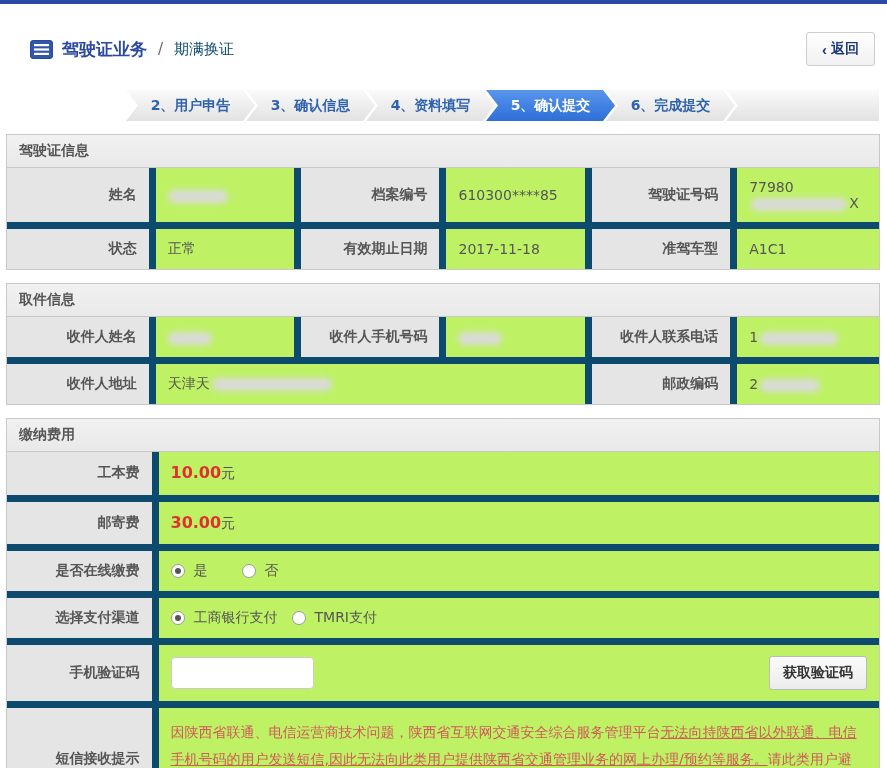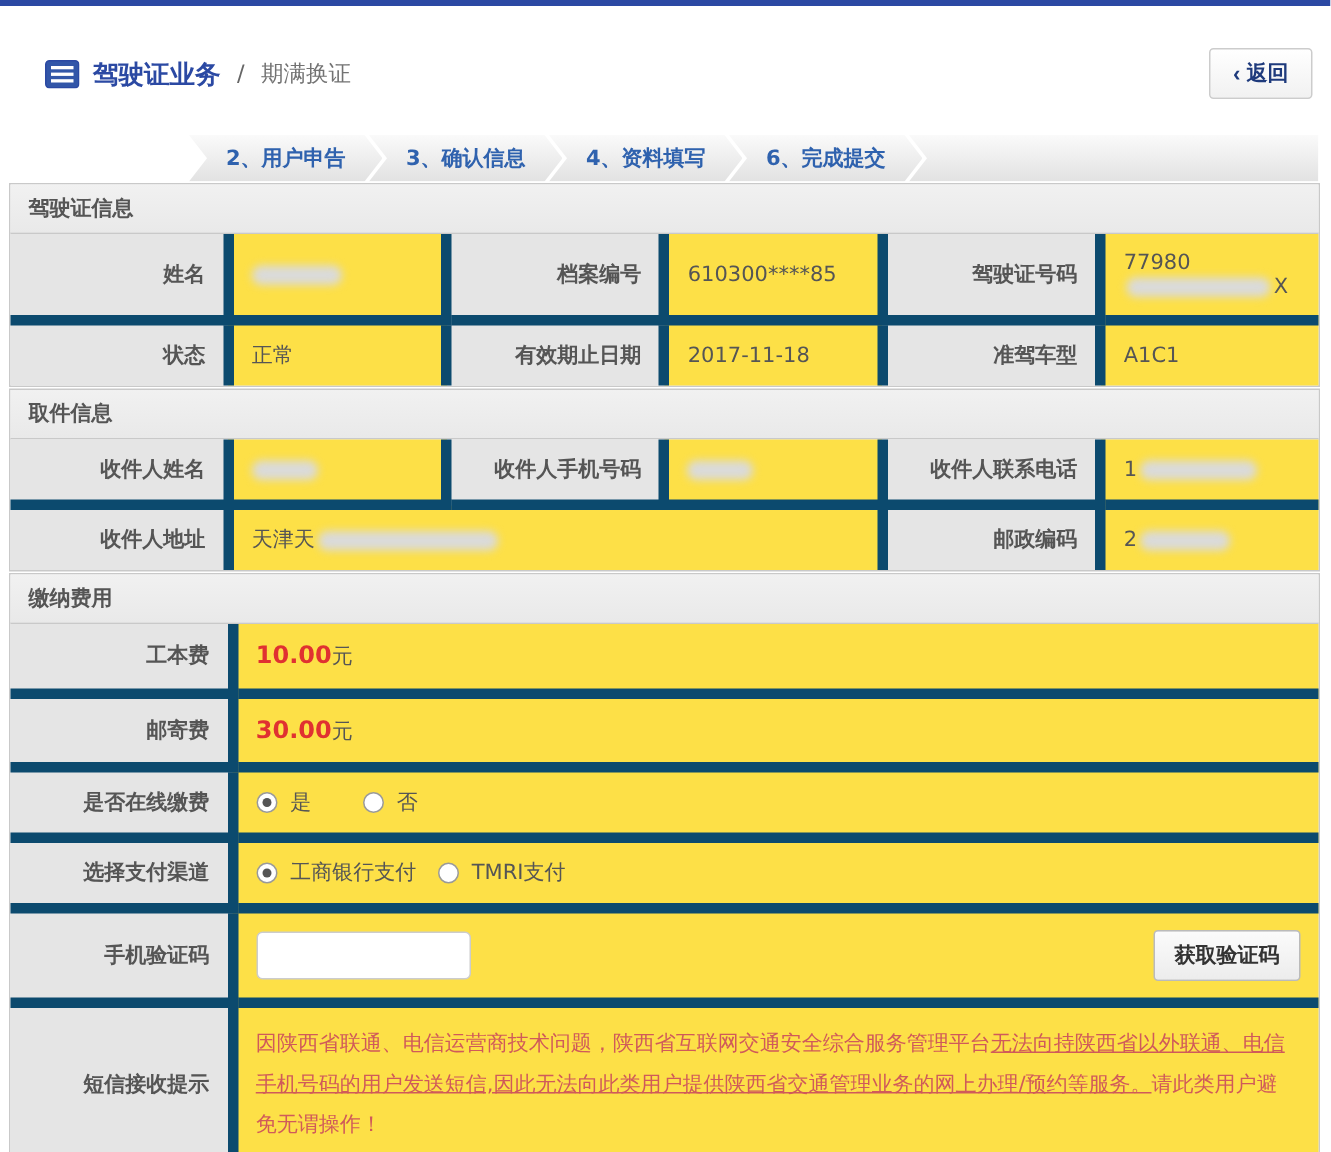--- a/index.html
+++ b/index.html
@@ -11,21 +11,21 @@
   }
   
   .topbar { height:4px; background:#2b49a3; }
   .header {
     display:flex; align-items:center; justify-content:space-between;
     padding:28px 12px 12px 30px; background:#fff;
   }
   .header-left { display:flex; align-items:center; gap:9px; }
   .title-primary { color:#2b49a3; font-weight:bold; font-size:17px; }
   .title-sep { color:#666; font-size:15px; margin:0 2px; }
-  .title-secondary { color:#737373; font-size:15px; }
+  .title-secondary { color:#0c4a6e; font-size:15px; }
   .back-btn {
     display:inline-flex; align-items:center; gap:4px;
     border:1px solid #ccc; border-radius:3px;
     background:linear-gradient(#ffffff,#f1f1f1);
     padding:7px 15px; color:#1e3a7c; font-weight:bold; font-size:14px;
     cursor:pointer;
   }
   .back-chevron { font-weight:bold; font-size:15px; line-height:1; }
   
   .steps { display:flex; height:31px; margin:12px 8px 0 6px; }
@@ -40,37 +40,37 @@
   .step + .step, .steps-filler { margin-left:-9px; }
   .step.active {
     background:linear-gradient(#5895ec,#2e6fd8);
     color:#fff;
   }
   .steps-filler {
     flex:1; background:linear-gradient(#fafafa,#e2e2e2);
     clip-path:polygon(12px 50%, 0 0, 100% 0, 100% 100%, 0 100%);
   }
   
-  .section { margin:1px 7px 0 6px; border:1px solid #c9c9c9; }
+  .section { margin:13px 7px 0 6px; border:1px solid #c9c9c9; }
   .section-title {
     background:linear-gradient(#f1f1f1,#e9e9e9);
     border-bottom:1px solid #c9c9c9;
     padding:7px 12px; font-weight:bold; color:#555; font-size:14px;
   }
   table.grid { width:100%; border-collapse:collapse; table-layout:fixed; }
   table.grid td { border:7px solid #0c4a6e; padding:11px 12px; font-size:14px; }
   table.grid tr td:first-child { border-left:none; }
   table.grid tr td:last-child { border-right:none; }
   table.grid tr:first-child td { border-top:none; }
   table.grid tr:last-child td { border-bottom:none; }
   td.lbl {
     background:#e5e5e5; text-align:right; font-weight:bold; color:#555;
     white-space:nowrap;
   }
-  td.val { background:#fde047; color:#555; }
+  td.val { background:#bef264; color:#555; }
   .redact {
     display:inline-block; height:13px; vertical-align:middle;
     background:#dadada; border-radius:6px; filter:blur(3px);
   }
   .w44{width:44px}.w60{width:60px}.w78{width:78px}.w96{width:96px}.w120{width:120px}
   
   table.fees td.lbl { width:148px; }
   .fee-amount { color:#e03131; font-weight:bold; font-size:16px; }
   .fee-unit { color:#555; font-size:14px; }
   
@@ -123,20 +123,21 @@
     <span class="back-chevron">‹</span>
     <span>返回</span>
   </button>
 </div>
 
 <div class="steps">
   <div class="step">1、业务须知</div>
   <div class="step">2、用户申告</div>
   <div class="step">3、确认信息</div>
   <div class="step">4、资料填写</div>
+  <div class="step active">5、确认提交</div>
   <div class="step">6、完成提交</div>
   <div class="steps-filler"></div>
 </div>
 
 <div class="section">
   <div class="section-title">驾驶证信息</div>
   <table class="grid">
     <tbody>
         <tr>
       <td class="lbl">姓名</td>

